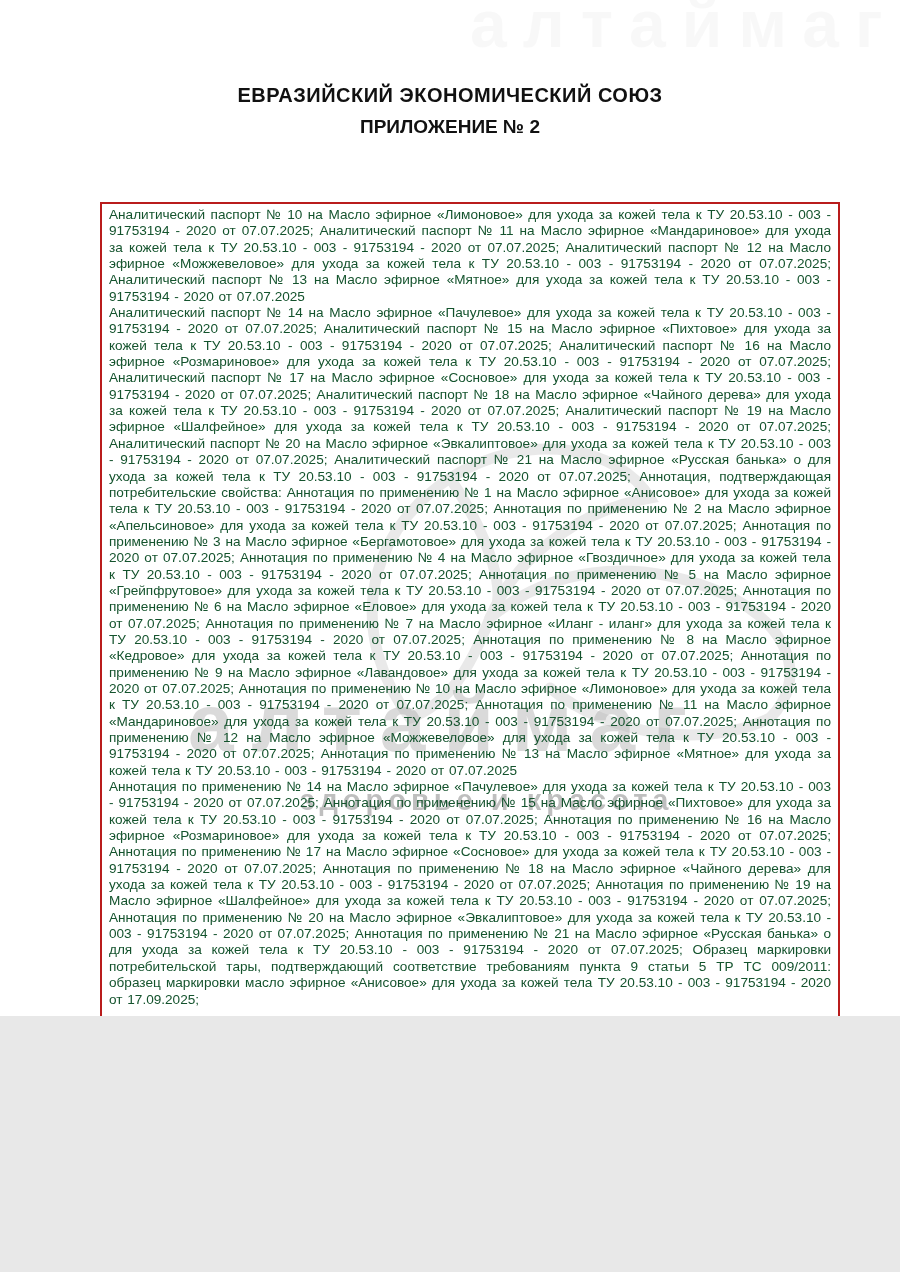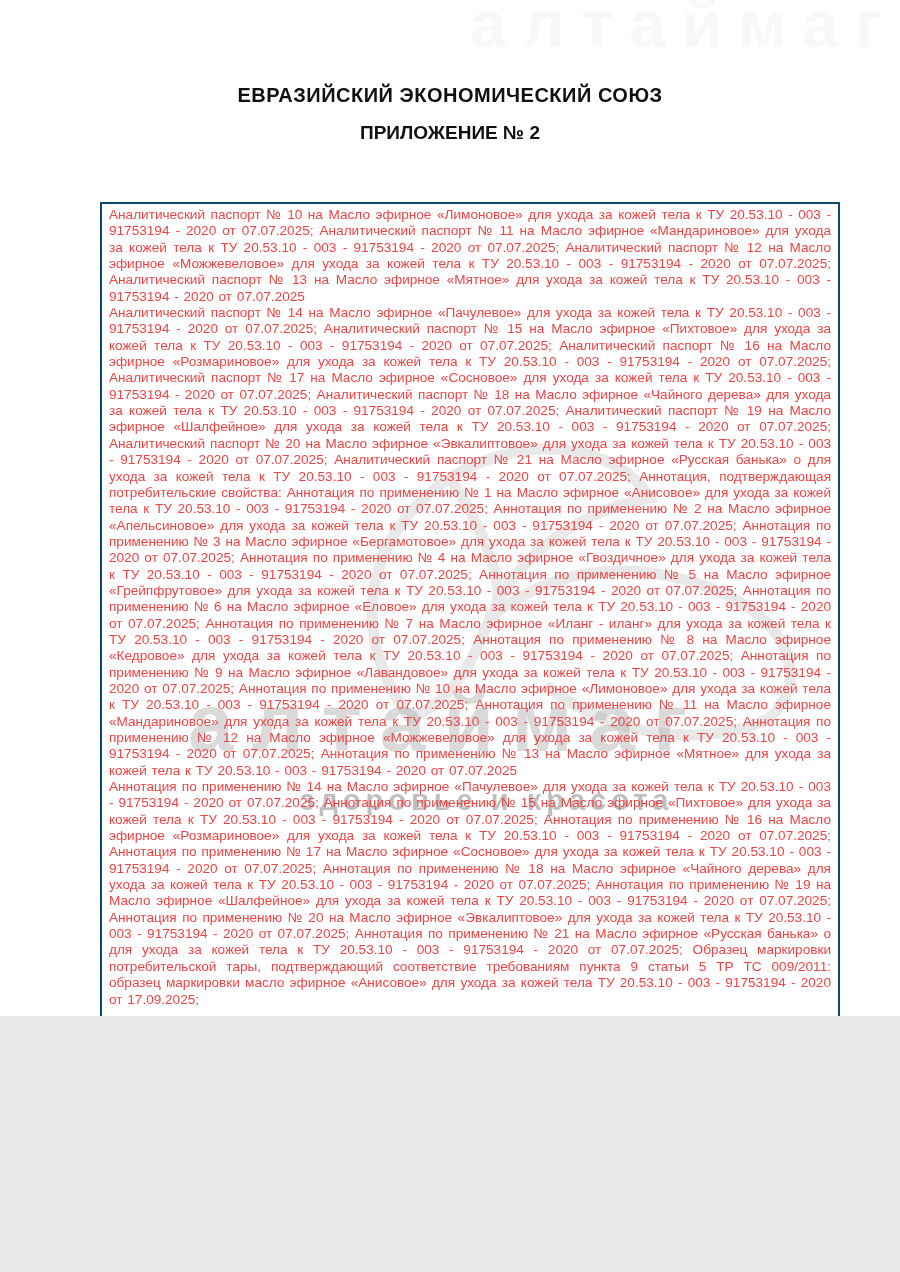--- a/index.html
+++ b/index.html
@@ -4,33 +4,33 @@
 <style>
   html,body{margin:0;padding:0;background:#e8e8e8;}
   .page{
     position:relative;width:900px;height:1016px;background:#ffffff;
     margin:0 auto;overflow:hidden;
     font-family:"Liberation Sans","DejaVu Sans",sans-serif;color:#1e1e1e;
   }
   
   .hdr{position:absolute;left:0;width:900px;text-align:center;font-weight:bold;color:#111;}
   .hdr1{top:84px;font-size:20px;letter-spacing:.5px;}
-  .hdr2{top:122px;font-size:19px;}
+  .hdr2{top:116px;font-size:19px;}
   .hdr3{top:169px;font-size:15px;}
   
   .wm{position:absolute;color:#a9a9a9;pointer-events:none;white-space:nowrap;font-weight:bold;}
   .wm-top{top:-14px;left:470px;font-size:66px;letter-spacing:16px;opacity:.07;}
   .wm-big{top:676px;left:188px;font-size:82px;letter-spacing:18px;opacity:.42;}
   .wm-sub{top:784px;left:300px;font-size:29px;letter-spacing:5px;font-weight:bold;opacity:.45;color:#737373;}
   .wm-leaf{position:absolute;top:418px;left:290px;opacity:.30;pointer-events:none;}
   
   .textbox{
     position:absolute;left:100px;top:202px;width:740px;height:852px;
-    box-sizing:border-box;border:2px solid #0c4a6e;padding:3px 7px 0 7px;
-    font-size:13.6px;line-height:16.35px;text-align:justify;color:#ef4444;
+    box-sizing:border-box;border:2px solid #b91c1c;padding:3px 7px 0 7px;
+    font-size:13.6px;line-height:16.35px;text-align:justify;color:#14532d;
     overflow:hidden;word-spacing:1px;
   }
   .textbox p{margin:0;}
   
   .mp{position:absolute;left:368px;top:1075px;font-size:14px;font-weight:bold;color:#222;}
   .sig-line{position:absolute;left:100px;top:1105px;width:232px;border-top:1.5px solid #333;}
   .sig-caption{position:absolute;left:84px;top:1108px;width:232px;text-align:right;font-size:16px;color:#333;}
   .sig-svg{position:absolute;left:105px;top:1048px;}
   .stamp-svg{position:absolute;left:336px;top:1054px;opacity:.93;}
   .name{position:absolute;left:620px;top:1068px;width:245px;text-align:right;font-size:14.5px;line-height:18px;color:#262626;}

